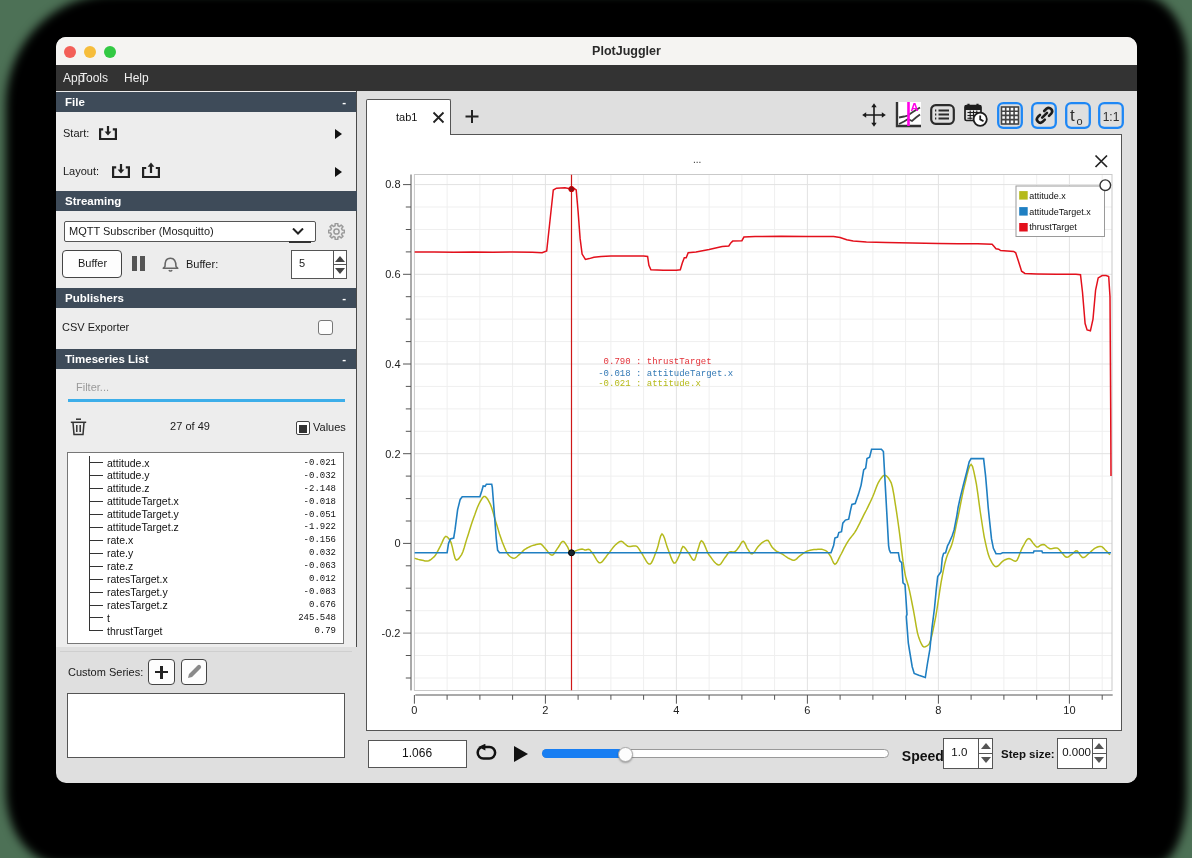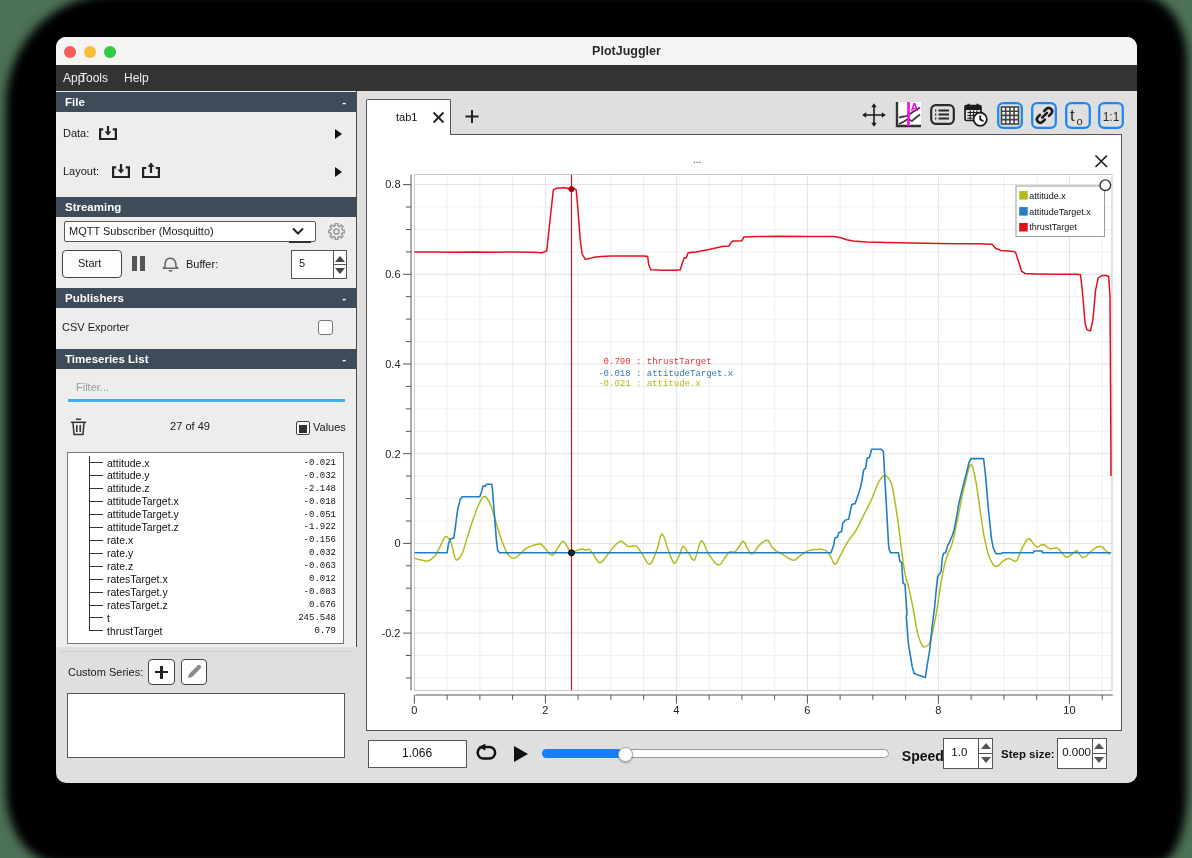--- a/index.html
+++ b/index.html
@@ -52,55 +52,55 @@
   <div id="menubar">
       <span style="left:7px">App</span>
       <span style="left:24px">Tools</span>
       <span style="left:68px">Help</span>
     </div>
   <div id="left">
     <div class="hdr" style="top:1px;">
         <b>File</b>
         <i>-</i>
       </div>
-    <div class="lbl" style="left:7px;top:36px;">Data:</div>
+    <div class="lbl" style="left:7px;top:36px;">Start:</div>
     <svg class="abs" style="left:42px;top:35px;" width="20" height="15" viewBox="0 0 20 15">
       <path d="M5.2 3.4 H2.1 V13 H17.9 V3.4 H14.8" fill="none" stroke="#222" stroke-width="2.2"></path>
       <path d="M10 0 V6.5" stroke="#222" stroke-width="2.2"></path>
         <path d="M6.6 5.4 L10 9.6 L13.4 5.4 Z" fill="#222"></path>
     </svg>
     <div class="rarrow" style="left:279px;top:38px;"></div>
     <div class="lbl" style="left:7px;top:74px;">Layout:</div>
     <svg class="abs" style="left:55px;top:73px;" width="20" height="15" viewBox="0 0 20 15">
       <path d="M5.2 3.4 H2.1 V13 H17.9 V3.4 H14.8" fill="none" stroke="#222" stroke-width="2.2"></path>
       <path d="M10 0 V6.5" stroke="#222" stroke-width="2.2"></path>
         <path d="M6.6 5.4 L10 9.6 L13.4 5.4 Z" fill="#222"></path>
     </svg>
     <svg class="abs" style="left:85px;top:71px;" width="20" height="17" viewBox="0 0 20 17">
       <path d="M5.2 6 H2.1 V15 H17.9 V6 H14.8" fill="none" stroke="#222" stroke-width="2.2"></path>
       <path d="M10 11 V4" stroke="#222" stroke-width="2.2"></path>
         <path d="M6.6 4.8 L10 0.4 L13.4 4.8 Z" fill="#222"></path>
     </svg>
     <div class="rarrow" style="left:279px;top:76px;"></div>
-    <div class="hdr" style="top:106px;padding-left:16px;">
+    <div class="hdr" style="top:100px;padding-left:16px;">
         <b>Streaming</b>
         <i>-</i>
       </div>
     <div class="abs" style="left:8px;top:130px;width:252px;height:21px;background:#fff;border:1px solid #555;border-radius:2px;box-sizing:border-box;"></div>
     <div class="lbl" style="left:13px;top:134px;">MQTT Subscriber (Mosquitto)</div>
     <svg class="abs" style="left:236px;top:137px;" width="12" height="7" viewBox="0 0 12 7">
         <path d="M1 0.5 L6 5.5 L11 0.5" fill="none" stroke="#222" stroke-width="2"></path>
       </svg>
     <div class="abs" style="left:233px;top:149.5px;width:22px;height:2px;background:#333;"></div>
     <svg class="abs" style="left:272px;top:132px;" width="17" height="17" viewBox="0 0 17 17">
       <path d="M16.39 7.19 L16.39 9.81 L14.22 9.93 L13.56 11.54 L15.01 13.15 L13.15 15.01 L11.54 13.56 L9.93 14.22 L9.81 16.39 L7.19 16.39 L7.07 14.22 L5.46 13.56 L3.85 15.01 L1.99 13.15 L3.44 11.54 L2.78 9.93 L0.61 9.81 L0.61 7.19 L2.78 7.07 L3.44 5.46 L1.99 3.85 L3.85 1.99 L5.46 3.44 L7.07 2.78 L7.19 0.61 L9.81 0.61 L9.93 2.78 L11.54 3.44 L13.15 1.99 L15.01 3.85 L13.56 5.46 L14.22 7.07 Z" fill="none" stroke="#9a9a9a" stroke-width="1.5" stroke-linejoin="round"></path>
       <circle cx="8.5" cy="8.5" r="2.6" fill="none" stroke="#9a9a9a" stroke-width="1.5"></circle>
     </svg>
     <div class="abs" style="left:6px;top:159px;width:60px;height:28px;background:#fdfdfd;border:1.4px solid #444;border-radius:4px;box-sizing:border-box;"></div>
-    <div class="lbl" style="left:22px;top:166px;">Start</div>
+    <div class="lbl" style="left:22px;top:166px;">Buffer</div>
     <div class="abs" style="left:76px;top:165px;width:4.5px;height:15px;background:#555;"></div>
     <div class="abs" style="left:84px;top:165px;width:4.5px;height:15px;background:#555;"></div>
     <svg class="abs" style="left:106px;top:163px;" width="17" height="18" viewBox="0 0 17 18">
       <path d="M3 12.5 C3 8 3.6 4.2 8.5 4.2 C13.4 4.2 14 8 14 12.5 L15.8 14.2 H1.2 Z" fill="none" stroke="#666" stroke-width="1.5" stroke-linejoin="round"></path>
       <path d="M7 16 a1.6 1.6 0 0 0 3 0" fill="none" stroke="#666" stroke-width="1.5"></path>
     </svg>
     <div class="lbl" style="left:130px;top:167px;">Buffer:</div>
     <div class="abs" style="left:235px;top:159px;width:56px;height:29px;background:#fff;border:1px solid #555;box-sizing:border-box;"></div>
     <div class="lbl" style="left:243px;top:166px;">5</div>
     <div class="abs" style="left:276.5px;top:159px;width:14.5px;height:29px;border-left:1px solid #555;box-sizing:border-box;"></div>

